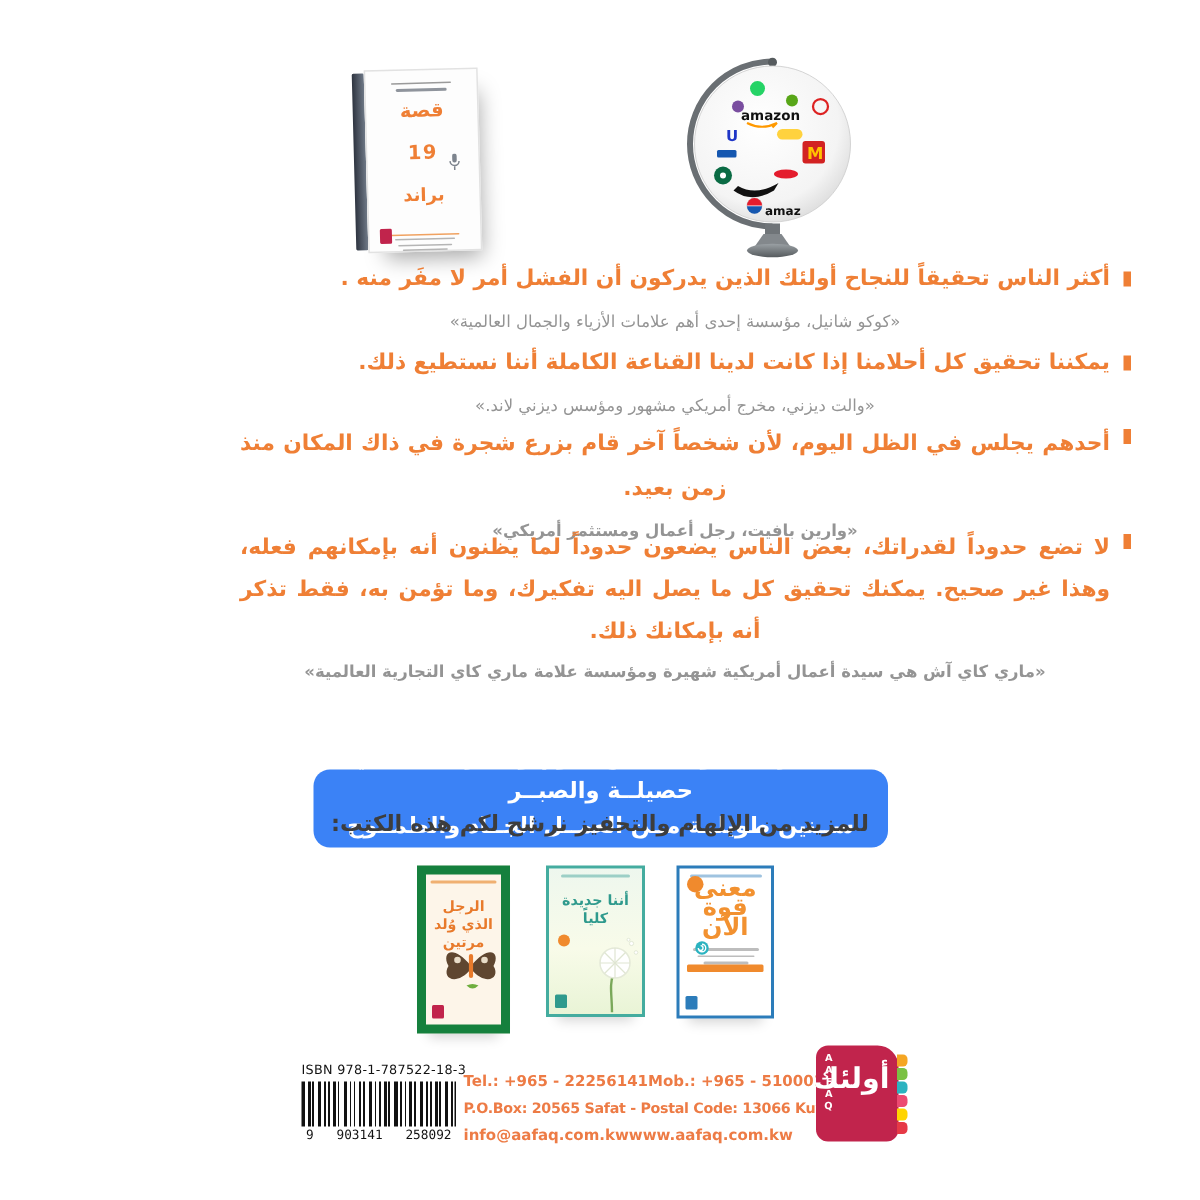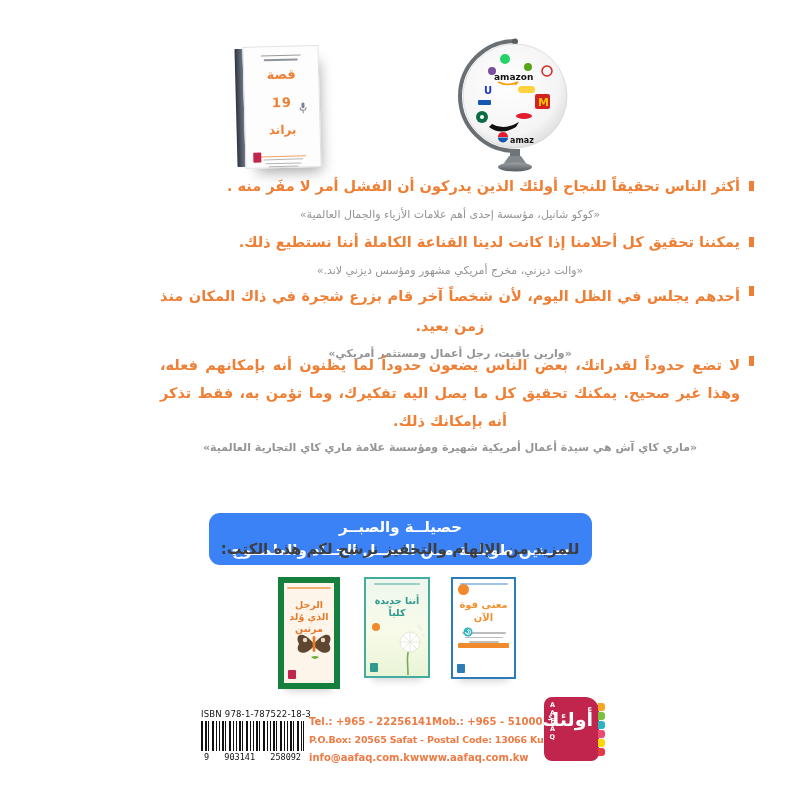--- a/index.html
+++ b/index.html
@@ -41,21 +41,21 @@
       color:#3d3d3d;font-weight:bold;font-size:15px;}
   .bookcard{position:absolute;top:577px;box-sizing:border-box;background:#fff;
       box-shadow:0 10px 8px -8px rgba(0,0,0,.18);}
   .bk1{left:278px;width:62px;height:112px;border:6px solid #15803d;background:#fdf5e9;}
   .bk2{left:364px;width:66px;height:101px;border:2px solid #44ac9f;
       background:linear-gradient(180deg,#eef7ee,#f8fbe9 55%,#e9f4d6);}
   .bk3{left:451px;width:65px;height:102px;border:2px solid #2c7cba;background:#ffffff;}
   .bk-title{direction:rtl;font-weight:bold;text-align:center;margin:0;}
   .bk1 .bk-title{color:#e87a2b;font-size:9.5px;line-height:12px;margin-top:10px;text-shadow:0 0 1px #fff;}
   .bk2 .bk-title{color:#2f9a8d;font-size:9.5px;line-height:12px;margin-top:10px;}
-  .bk3 .bk-title{color:#f29130;font-size:10px;line-height:13px;margin-top:13px;}
+  .bk3 .bk-title{color:#f29130;font-size:16px;line-height:13px;margin-top:0;}
   .bk-topline{height:2px;margin:4px auto 0 auto;border-radius:1px;}
   .bk1 .bk-topline{width:44px;background:#f0b071;}
   .bk2 .bk-topline{width:46px;background:#9ccfc6;}
   .bk3 .bk-topline{width:48px;background:#9fc3e0;}
   .bk-logo{position:absolute;left:4px;bottom:4px;width:8px;height:9px;border-radius:1px;}
   .bk1 .bk-logo{background:#c1244c;} .bk2 .bk-logo{background:#2f9a8d;} .bk3 .bk-logo{background:#2c7cba;}
   .bk-badge{position:absolute;width:11px;height:11px;border-radius:50%;background:#f08a2d;}
   .bk3 .bk-badge{left:5px;top:5px;}
   .bk2 .bk-badge{left:6px;top:44px;width:8px;height:8px;}
   .bk3-band{position:absolute;left:5px;right:5px;top:64px;height:5px;background:#f08a2d;border-radius:1px;}

